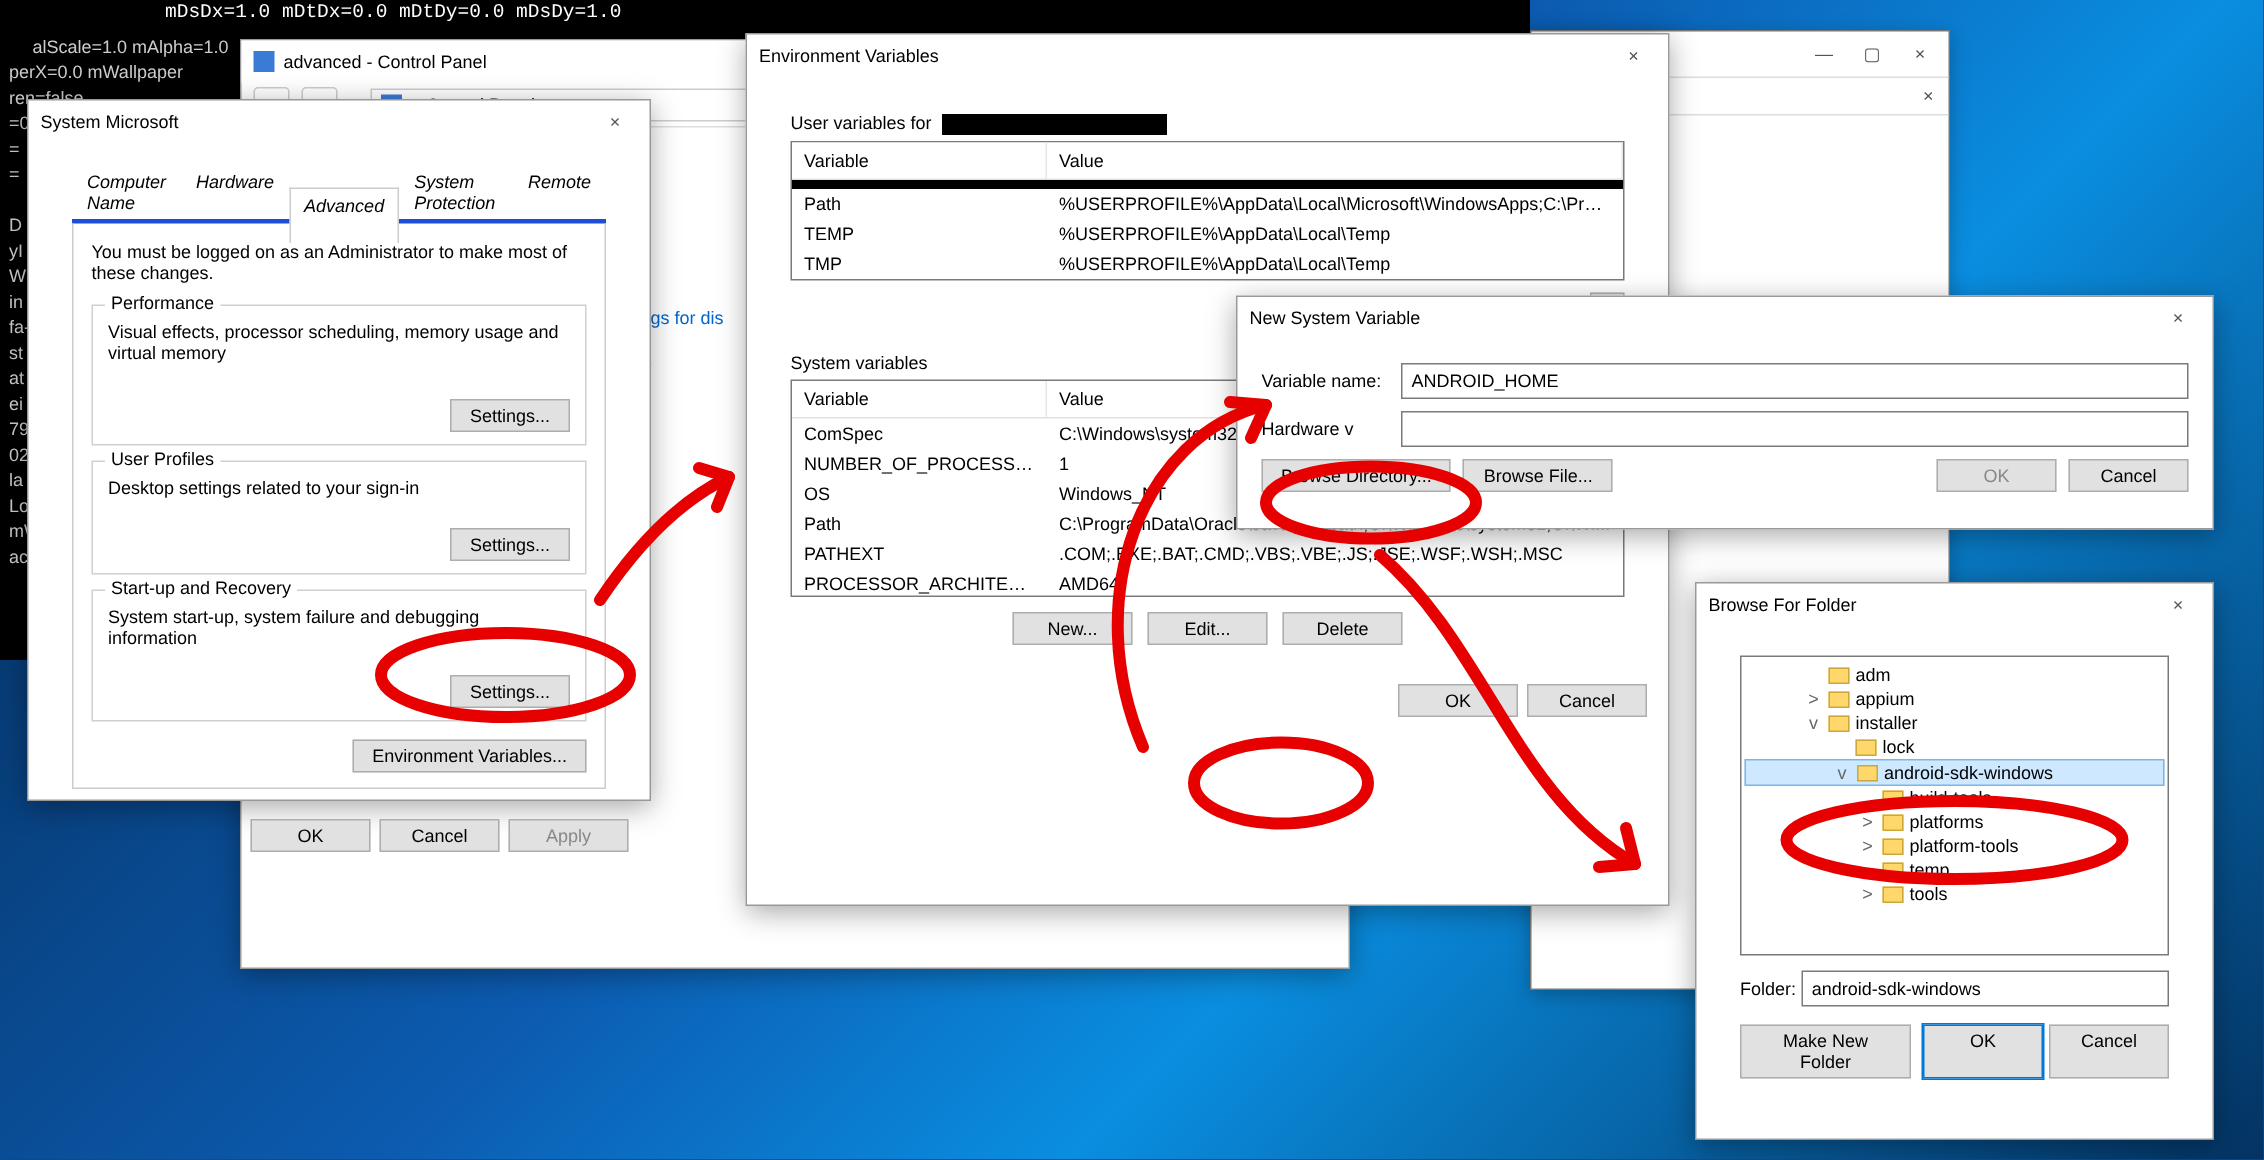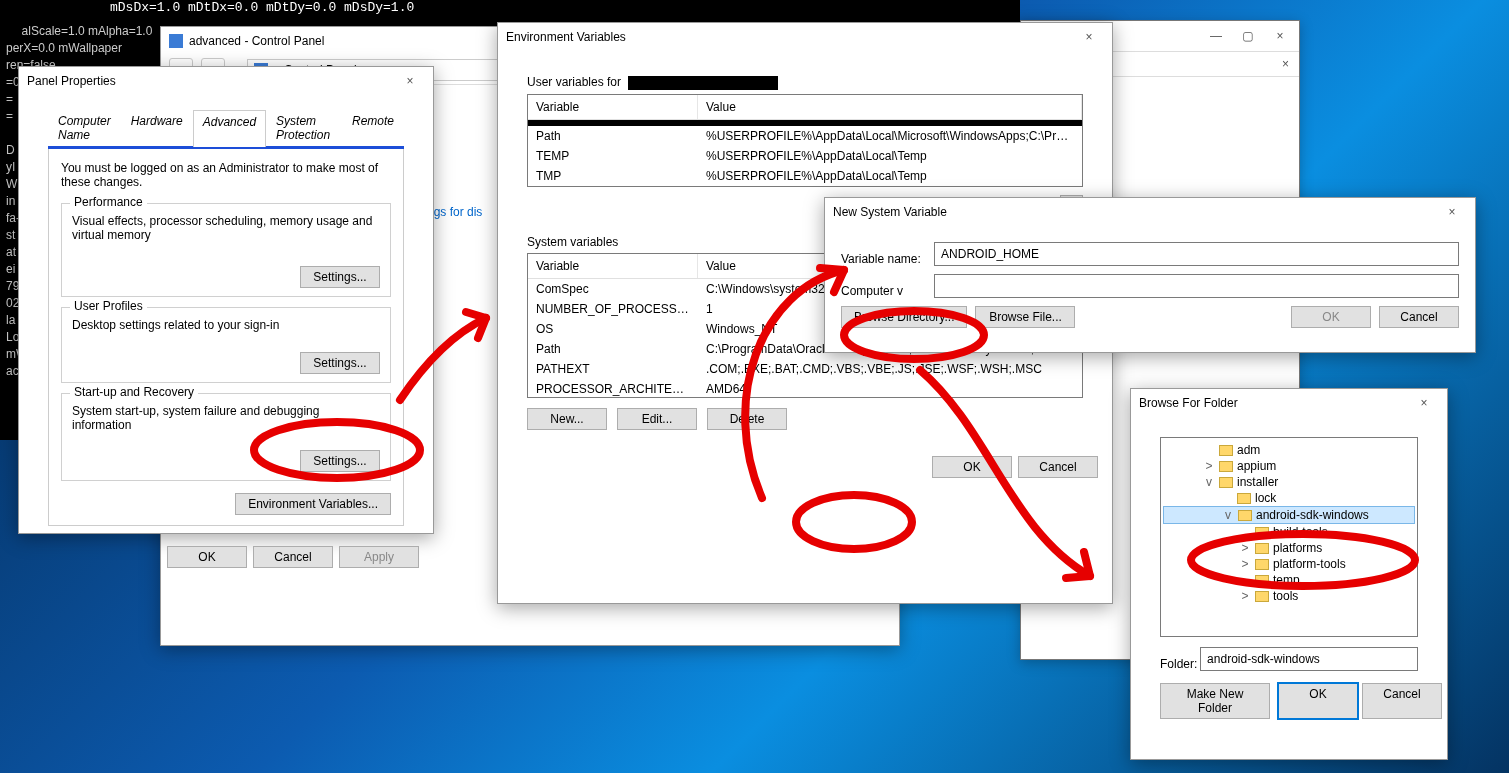--- a/index.html
+++ b/index.html
@@ -6,40 +6,40 @@
   body { margin: 0; width: 1509px; height: 773px; background: #0b4a8a; position: relative; overflow: hidden; }
   .desktop-bg { position: absolute; inset: 0; background: linear-gradient(135deg, #032347 0%, #0c5bb0 45%, #0a8ee0 65%, #043362 100%); }
   .terminal { position:absolute; left:0; top:0; width:1020px; height:440px; background:#000; color:#ccc; font-family:"Courier New",monospace; font-size:13px; padding:6px; line-height:17px; white-space:pre; overflow:hidden;}
   .win { position:absolute; background:#fff; border:1px solid #999; box-shadow:0 4px 18px rgba(0,0,0,.35); }
   .titlebar { height:28px; display:flex; align-items:center; padding:0 8px; font-size:12px; color:#000; }
   .titlebar .spacer{flex:1}
   .tb-btn{width:30px;height:22px;display:inline-flex;align-items:center;justify-content:center;color:#555;}
   .content { padding:10px 29px; }
   .tabs { display:flex; border-bottom:3px solid #1d4ed8; margin-top:4px;font-style:italic;}
   .tab { padding:4px 9px; border:1px solid transparent; border-bottom:none; font-size:12px; }
-  .tab.active { border-color:#ccc; background:#fff; position:relative; top:1px;}
+  .tab.active { border-color:#ccc; background:#fff; position:relative; top:16px;}
   .tab-body { border:1px solid #ccc; border-top:none; padding:12px 12px 10px;}
   .group { border:1px solid #d0d0d0; padding:10px 10px 8px; margin-top:10px; position:relative;}
   .group-title{position:absolute;top:-9px;left:8px;background:#fff;padding:0 4px;font-size:12px}
   .btn { display:inline-block; min-width:80px; padding:3px 12px; border:1px solid #adadad; background:#e1e1e1; text-align:center; font-size:12px; cursor:default;}
   .btn.disabled{color:#888}
   .btn.primary{border-color:#0078d7;outline:1px solid #0078d7}
   .row-right{text-align:right;margin-top:6px}
   .dialog-buttons{display:flex;gap:6px;justify-content:flex-end;padding:10px 14px}
   .list-box{border:1px solid #7a7a7a;margin-top:4px}
   .list-head{display:flex;border-bottom:1px solid #e0e0e0;background:#fff}
   .list-head div{padding:5px 8px;font-size:12px;border-right:1px solid #e6e6e6}
   .list-row{display:flex}
   .list-row div{padding:3px 8px;font-size:12px;white-space:nowrap;overflow:hidden;text-overflow:ellipsis}
   .list-row.sel{background:#000;color:#fff}
   .col-var{width:170px;flex:0 0 170px}
   .col-val{flex:1}
   .section-label{font-size:12px;margin:4px 0}
   .input{border:1px solid #7a7a7a;padding:4px 6px;width:100%;font-size:12px}
-  .field-row{display:flex;align-items:flex-end;margin:8px 0}
+  .field-row{display:flex;align-items:center;margin:8px 0}
   .field-label{width:110px;font-size:12px}
   .tree{border:1px solid #7a7a7a;height:200px;overflow-y:scroll;margin-top:10px;padding:4px 2px}
   .tree-row{display:flex;align-items:center;padding:1px 0;font-size:12px;gap:4px}
   .tree-row .chev{width:12px;display:inline-block;text-align:center;color:#666}
   .folder-ico{width:14px;height:11px;background:#ffd76a;border:1px solid #caa83b;display:inline-block}
   .tree-row.sel{background:#cde8ff;border:1px solid #7ab7e8}
   .ind{display:inline-block}
   svg.anno{position:absolute;left:0;top:0;width:1509px;height:773px;pointer-events:none}
   .cp-bar{height:30px;border-bottom:1px solid #ddd;display:flex;align-items:center;padding:0 8px;gap:8px}
   .cp-bar .nav{width:24px;height:24px;border:1px solid #ccc;border-radius:3px;display:flex;align-items:center;justify-content:center;color:#777}
@@ -106,21 +106,21 @@
     </div>
   </div>
   <div style="padding:120px 20px 0 250px">
     <div class="link">ettings for dis</div>
     <div class="link" style="margin-top:20px">ced"</div>
   </div>
 </div>
 
 <div class="win" style="left:18px;top:66px;width:416px;height:468px">
   <div class="titlebar">
-    <span>Panel Properties</span>
+    <span>System Microsoft</span>
     <span class="spacer"></span>
     <span class="tb-btn close">×</span>
   </div>
   <div class="content">
     <div class="tabs">
       <div class="tab">Computer Name</div>
       <div class="tab">Hardware</div>
       <div class="tab active">Advanced</div>
       <div class="tab">System Protection</div>
       <div class="tab">Remote</div>
@@ -213,21 +213,21 @@
         </div>
         <div class="list-row">
           <div class="col-var">PATHEXT</div>
           <div class="col-val">.COM;.EXE;.BAT;.CMD;.VBS;.VBE;.JS;.JSE;.WSF;.WSH;.MSC</div>
         </div>
         <div class="list-row">
           <div class="col-var">PROCESSOR_ARCHITECTURE</div>
           <div class="col-val">AMD64</div>
         </div>
       </div>
-    <div class="row-right" style="margin-top:10px;display:flex;gap:10px;justify-content:flex-start">
+    <div class="row-right" style="margin-top:10px;display:flex;gap:10px;justify-content:center">
       <span class="btn">New...</span>
       <span class="btn">Edit...</span>
       <span class="btn">Delete</span>
     </div>
   </div>
   <div class="dialog-buttons" style="margin-top:6px">
     <span class="btn">OK</span>
     <span class="btn">Cancel</span>
   </div>
 </div>
@@ -237,34 +237,34 @@
     <span>New System Variable</span>
     <span class="spacer"></span>
     <span class="tb-btn close">×</span>
   </div>
   <div class="content" style="padding:8px 16px">
     <div class="field-row">
       <span class="field-label">Variable name:</span>
       <input class="input" value="ANDROID_HOME" style="">
     </div>
     <div class="field-row">
-      <span class="field-label">Computer v</span>
+      <span class="field-label">Hardware v</span>
       <input class="input" value="" style="">
     </div>
     <div style="display:flex;gap:8px;margin-top:6px">
       <span class="btn" style="min-width:120px">Browse Directory...</span>
       <span class="btn" style="min-width:100px">Browse File...</span>
       <span style="flex:1"></span>
       <span class="btn disabled">OK</span>
       <span class="btn">Cancel</span>
     </div>
   </div>
 </div>
 
-<div class="win" style="left:1130px;top:388px;width:318px;height:372px">
+<div class="win" style="left:1130px;top:388px;width:346px;height:372px">
   <div class="titlebar">
     <span>Browse For Folder</span>
     <span class="spacer"></span>
     <span class="tb-btn close">×</span>
   </div>
   <div class="content">
     <div class="tree" id="folder-tree">
         <div class="tree-row">
           <span class="ind" style="width:36px"></span>
           <span class="chev"></span>

